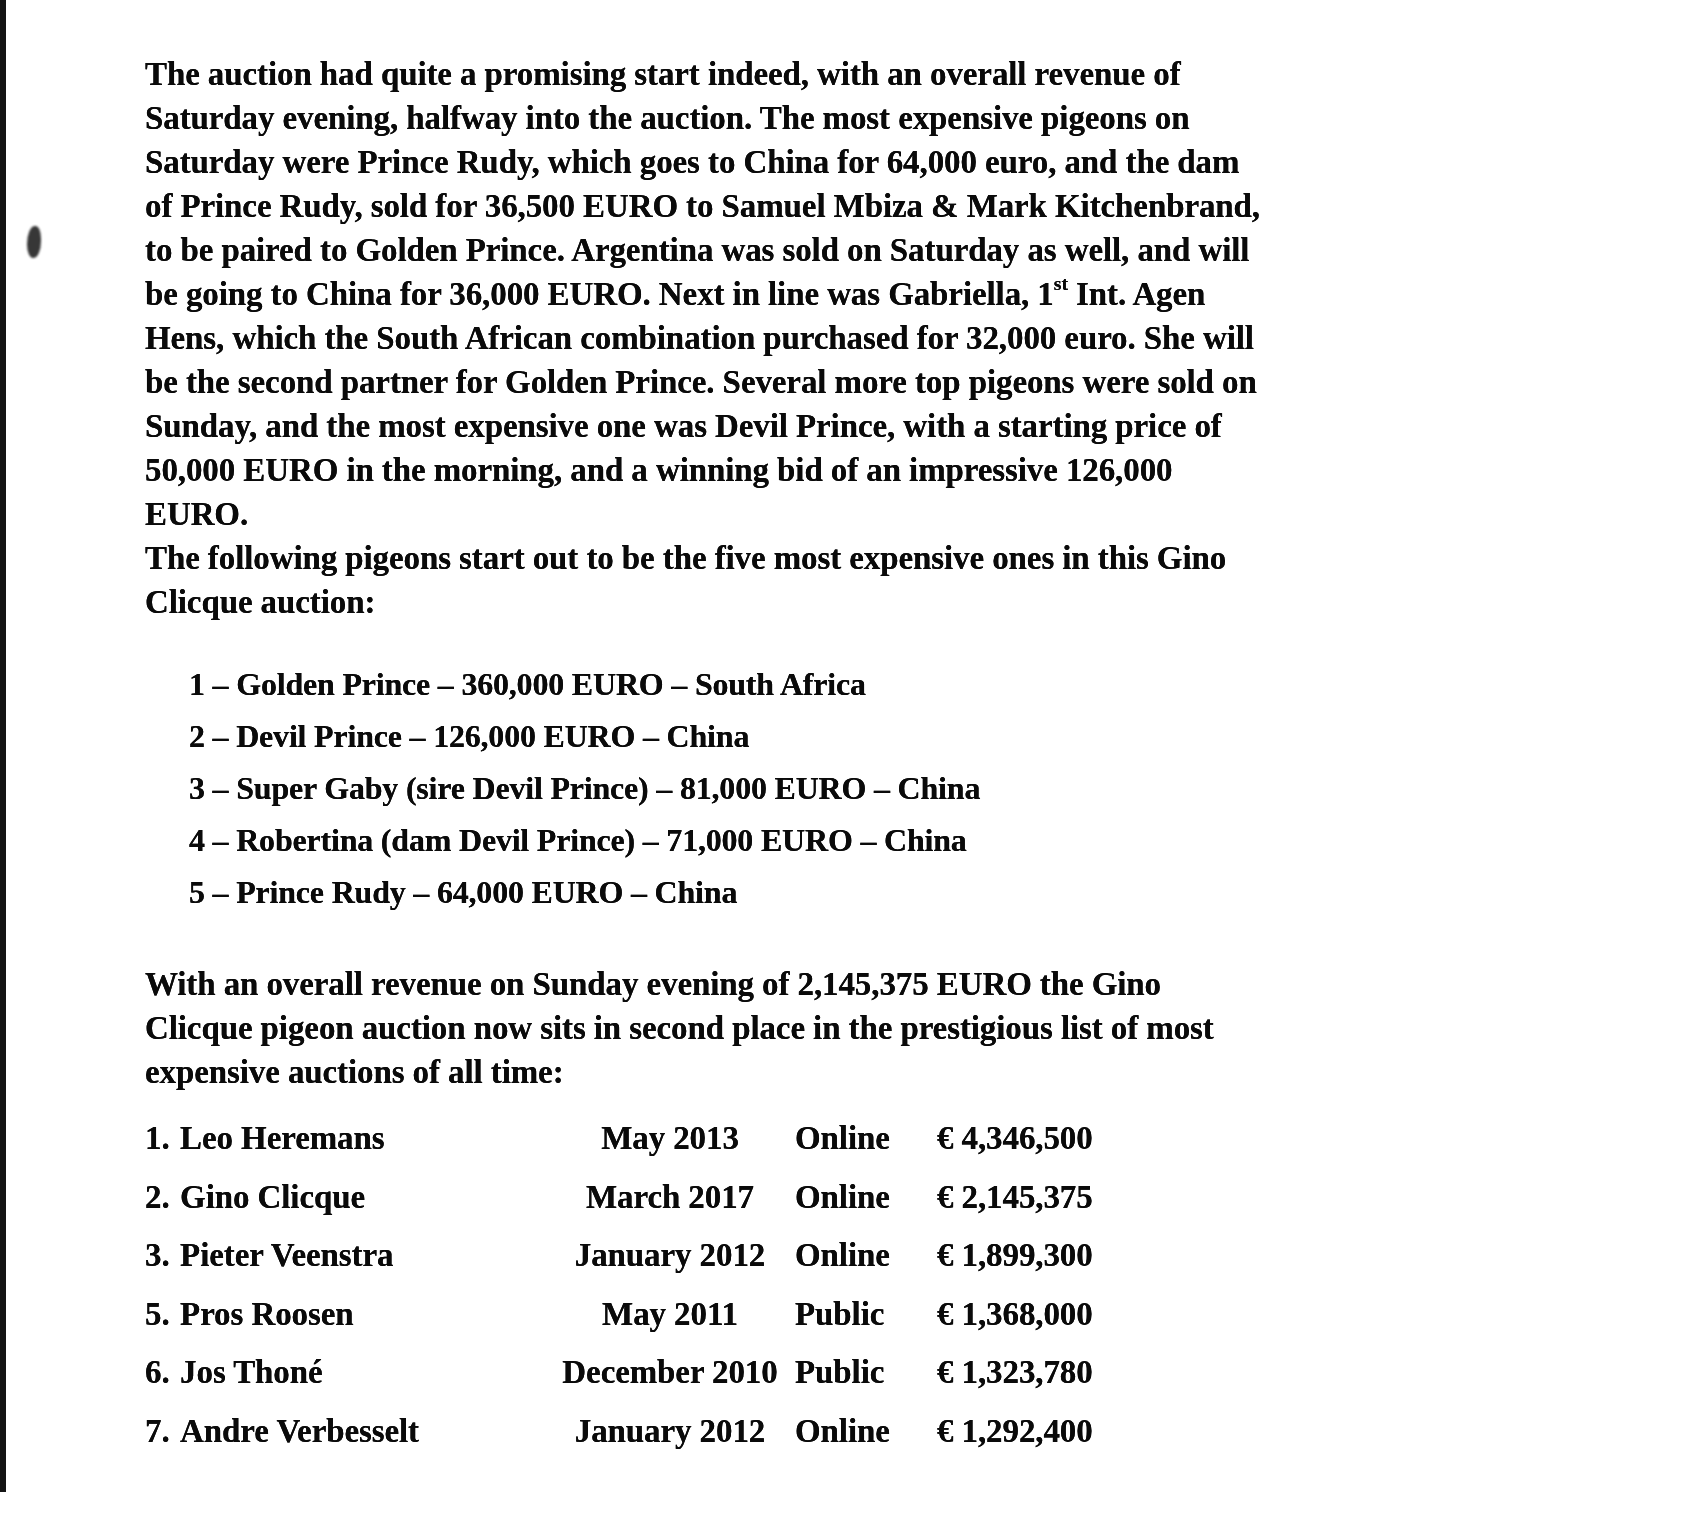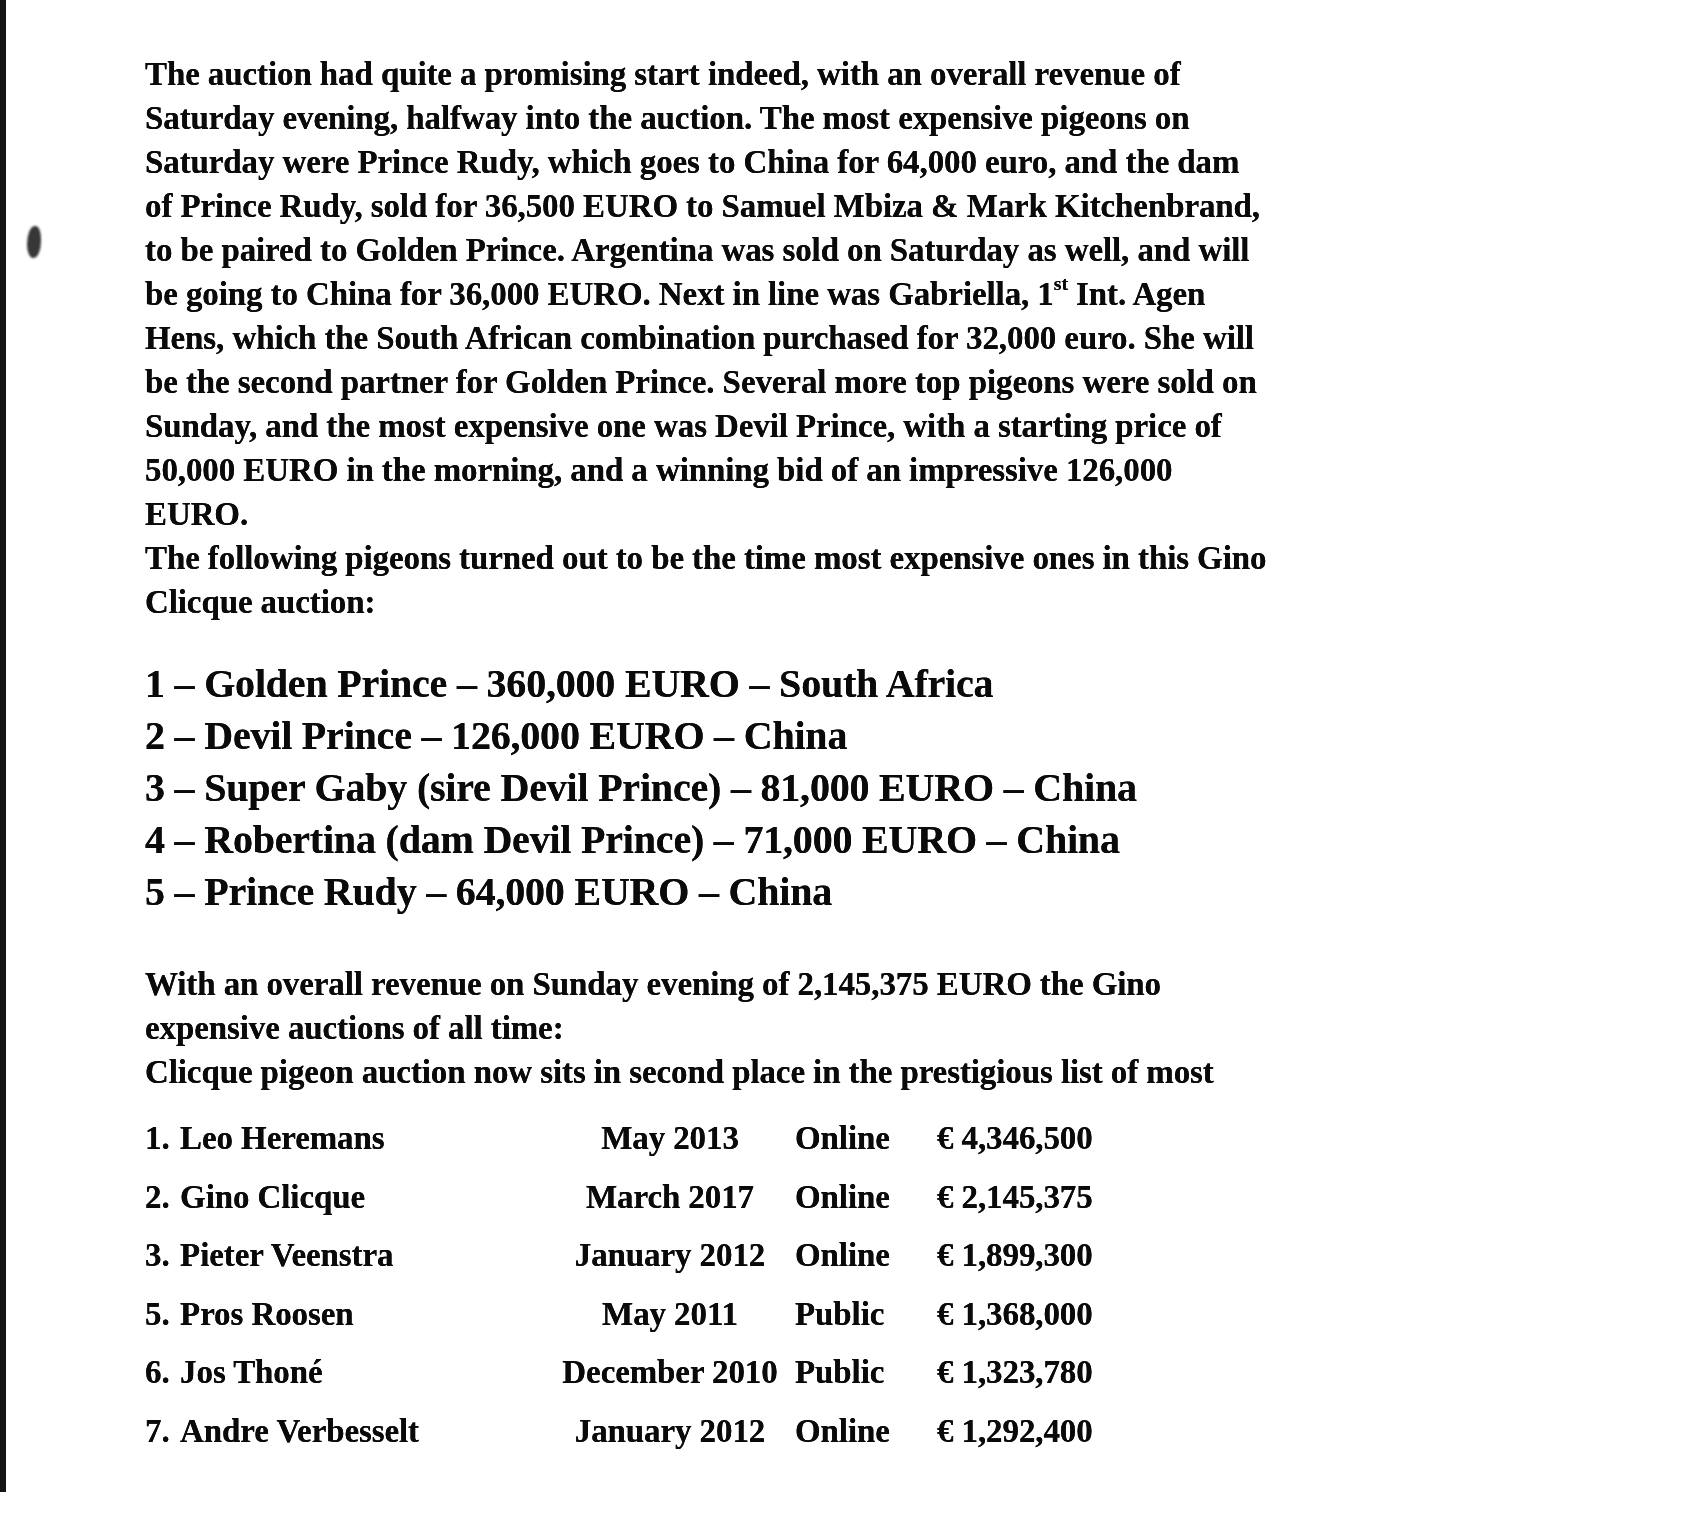--- a/index.html
+++ b/index.html
@@ -54,24 +54,25 @@
     font-size: 60%;
     position: relative;
     top: -0.15em;
     vertical-align: super;
     line-height: 0;
   }
   .top-list {
     margin-top: 34px;
   }
   .top-list .line {
-    font-size: 40px;
+    font-size: 32px;
     line-height: 52px;
     letter-spacing: -0.2px;
     white-space: pre-wrap;
+    margin-left: 44px;
   }
   .revenue {
     margin-top: 44px;
   }
   .rankings {
     margin-top: 24px;
     font-size: 33px;
     letter-spacing: -0.1px;
   }
   .rank-row {
@@ -100,38 +101,38 @@
         <div class="line">Saturday evening, halfway into the auction. The most expensive pigeons on</div>
         <div class="line">Saturday were Prince Rudy, which goes to China for 64,000 euro, and the dam</div>
         <div class="line">of Prince Rudy, sold for 36,500 EURO to Samuel Mbiza &amp; Mark Kitchenbrand,</div>
         <div class="line">to be paired to Golden Prince. Argentina was sold on Saturday as well, and will</div>
         <div class="line">be going to China for 36,000 EURO. Next in line was Gabriella, 1<sup>st</sup> Int. Agen</div>
         <div class="line">Hens, which the South African combination purchased for 32,000 euro. She will</div>
         <div class="line">be the second partner for Golden Prince. Several more top pigeons were sold on</div>
         <div class="line">Sunday, and the most expensive one was Devil Prince, with a starting price of</div>
         <div class="line">50,000 EURO in the morning, and a winning bid of an impressive 126,000</div>
         <div class="line">EURO.</div>
-        <div class="line">The following pigeons turned out to be the time most expensive ones in this Gino</div>
+        <div class="line">The following pigeons start out to be the five most expensive ones in this Gino</div>
         <div class="line">Clicque auction:</div>
       </div>
 
     <div class="top-list">
 
     <div class="line">1 – Golden Prince – 360,000 EURO – South Africa</div>
         <div class="line">2 – Devil Prince – 126,000 EURO – China</div>
         <div class="line">3 – Super Gaby (sire Devil Prince) – 81,000 EURO – China</div>
         <div class="line">4 – Robertina (dam Devil Prince) – 71,000 EURO – China</div>
         <div class="line">5 – Prince Rudy – 64,000 EURO – China</div>
       </div>
 
     <div class="para revenue">
 
     <div class="line">With an overall revenue on Sunday evening of 2,145,375 EURO the Gino</div>
+        <div class="line">Clicque pigeon auction now sits in second place in the prestigious list of most</div>
         <div class="line">expensive auctions of all time:</div>
-        <div class="line">Clicque pigeon auction now sits in second place in the prestigious list of most</div>
       </div>
 
     <div class="rankings">
 
     <div class="rank-row"><span class="cell name"><span class="rank">1.</span><span>Leo Heremans</span></span><span class="cell date">May 2013</span><span class="cell channel">Online</span><span class="cell amount">€ 4,346,500</span></div>
         <div class="rank-row"><span class="cell name"><span class="rank">2.</span><span>Gino Clicque</span></span><span class="cell date">March 2017</span><span class="cell channel">Online</span><span class="cell amount">€ 2,145,375</span></div>
         <div class="rank-row"><span class="cell name"><span class="rank">3.</span><span>Pieter Veenstra</span></span><span class="cell date">January 2012</span><span class="cell channel">Online</span><span class="cell amount">€ 1,899,300</span></div>
         <div class="rank-row"><span class="cell name"><span class="rank">5.</span><span>Pros Roosen</span></span><span class="cell date">May 2011</span><span class="cell channel">Public</span><span class="cell amount">€ 1,368,000</span></div>
         <div class="rank-row"><span class="cell name"><span class="rank">6.</span><span>Jos Thoné</span></span><span class="cell date">December 2010</span><span class="cell channel">Public</span><span class="cell amount">€ 1,323,780</span></div>
         <div class="rank-row"><span class="cell name"><span class="rank">7.</span><span>Andre Verbesselt</span></span><span class="cell date">January 2012</span><span class="cell channel">Online</span><span class="cell amount">€ 1,292,400</span></div>

